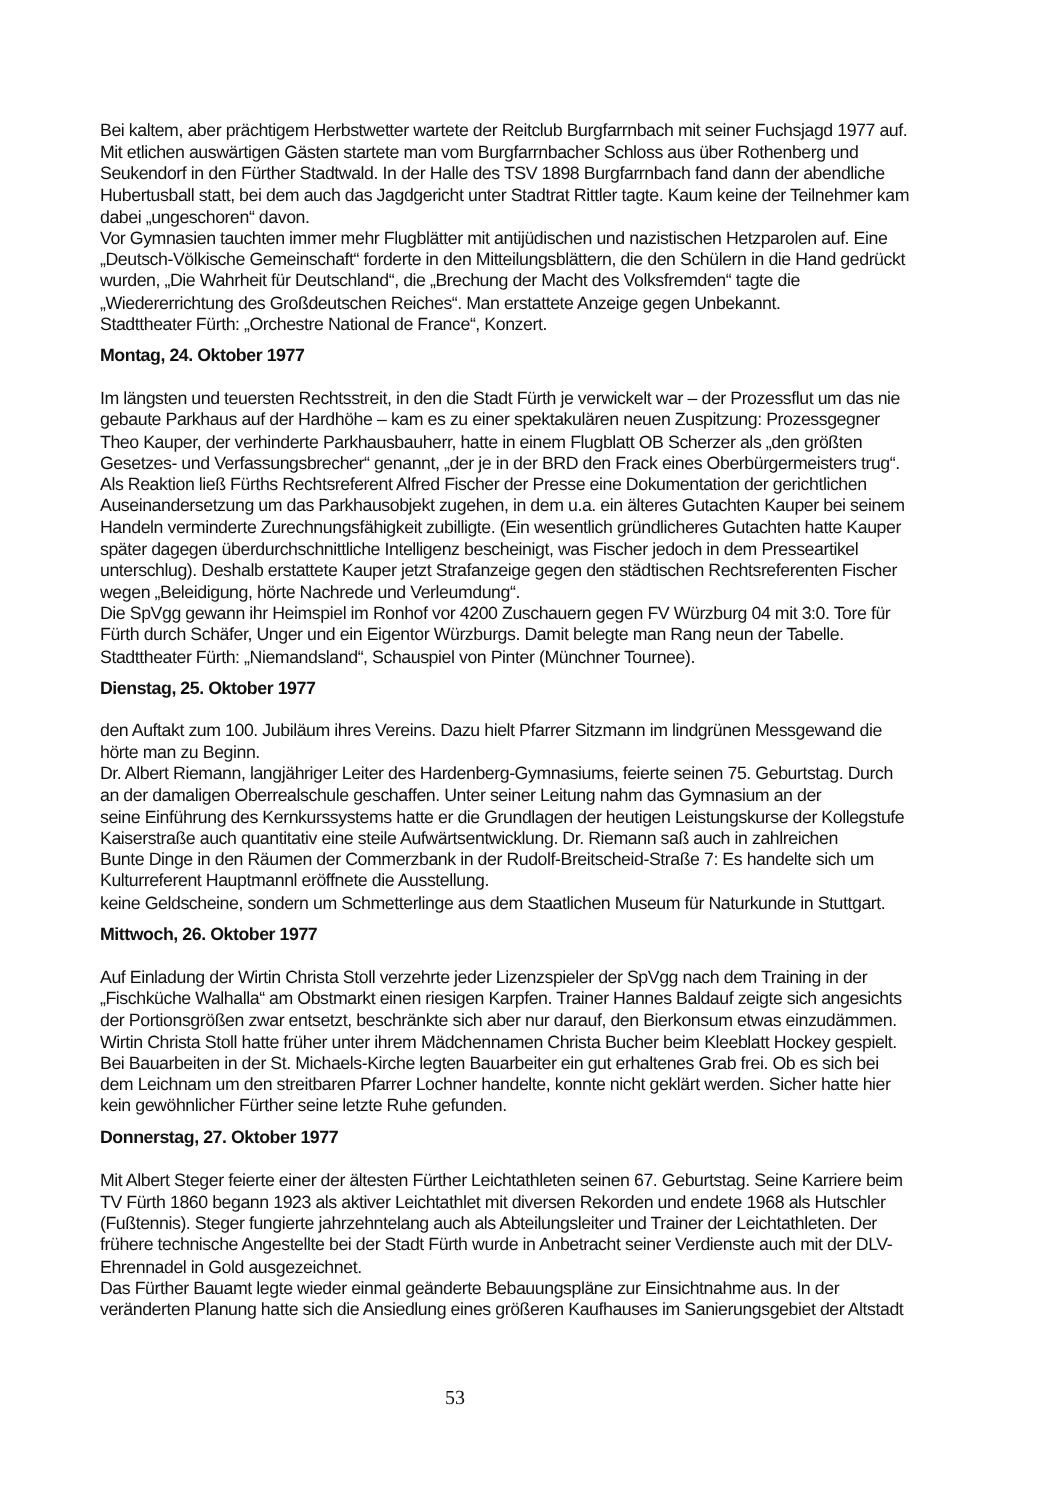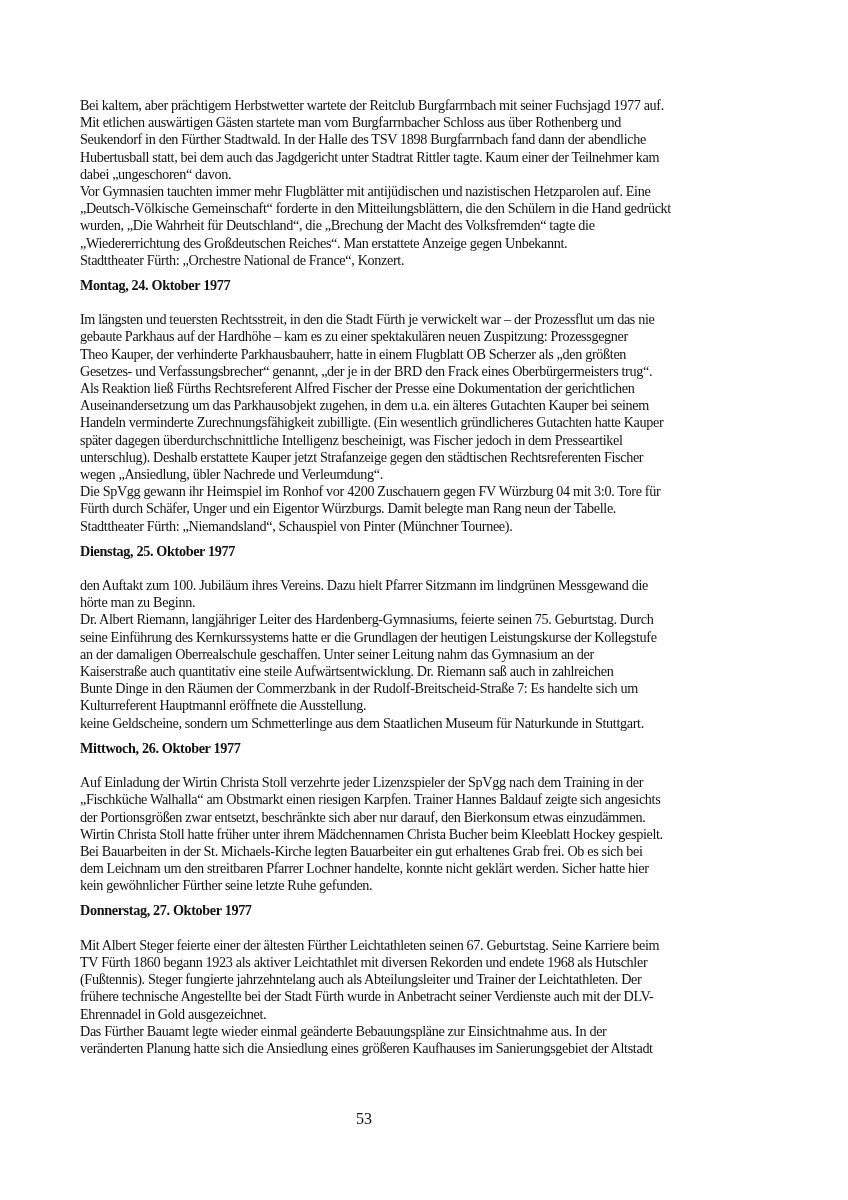--- a/index.html
+++ b/index.html
@@ -7,69 +7,69 @@
   .page { position: absolute; left: 0; top: 0; width: 848px; height: 1200px; background: #fff; }
   .content {
     position: absolute; left: 80px; top: 97px; width: 700px;
     font-family: "Liberation Sans", sans-serif;
     font-size: 14.2px; color: #111;
     letter-spacing: -0.35px;
   }
   .line { height: 17.2px; line-height: 17.2px; white-space: nowrap; }
   .heading { font-weight: bold; height: 17.2px; line-height: 17.2px; white-space: nowrap; }
   .gap-after-heading { height: 17.2px; }
-  .section { margin-top: 8px; font-family: Liberation Serif, serif; }
+  .section { margin-top: 8px; }
   .section:first-child { margin-top: 0; }
   .page-number {
     position: absolute; left: 0; width: 728px; top: 1110px; text-align: center;
     font-family: "Liberation Serif", serif; font-size: 16px; color: #111;
   }
 </style>
 </head>
 <body>
 
 <div class="page">
   <div class="content" id="content">
       <div class="section">
         <div class="line">Bei kaltem, aber prächtigem Herbstwetter wartete der Reitclub Burgfarrnbach mit seiner Fuchsjagd 1977 auf.</div>
         <div class="line">Mit etlichen auswärtigen Gästen startete man vom Burgfarrnbacher Schloss aus über Rothenberg und</div>
         <div class="line">Seukendorf in den Fürther Stadtwald. In der Halle des TSV 1898 Burgfarrnbach fand dann der abendliche</div>
-        <div class="line">Hubertusball statt, bei dem auch das Jagdgericht unter Stadtrat Rittler tagte. Kaum einer der Teilnehmer kam</div>
+        <div class="line">Hubertusball statt, bei dem auch das Jagdgericht unter Stadtrat Rittler tagte. Kaum keine der Teilnehmer kam</div>
         <div class="line">dabei „ungeschoren“ davon.</div>
         <div class="line">Vor Gymnasien tauchten immer mehr Flugblätter mit antijüdischen und nazistischen Hetzparolen auf. Eine</div>
         <div class="line">„Deutsch-Völkische Gemeinschaft“ forderte in den Mitteilungsblättern, die den Schülern in die Hand gedrückt</div>
         <div class="line">wurden, „Die Wahrheit für Deutschland“, die „Brechung der Macht des Volksfremden“ tagte die</div>
         <div class="line">„Wiedererrichtung des Großdeutschen Reiches“. Man erstattete Anzeige gegen Unbekannt.</div>
         <div class="line">Stadttheater Fürth: „Orchestre National de France“, Konzert.</div>
       </div>
       <div class="section">
         <div class="heading">Montag, 24. Oktober 1977</div>
         <div class="gap-after-heading"></div>
         <div class="line">Im längsten und teuersten Rechtsstreit, in den die Stadt Fürth je verwickelt war – der Prozessflut um das nie</div>
         <div class="line">gebaute Parkhaus auf der Hardhöhe – kam es zu einer spektakulären neuen Zuspitzung: Prozessgegner</div>
         <div class="line">Theo Kauper, der verhinderte Parkhausbauherr, hatte in einem Flugblatt OB Scherzer als „den größten</div>
         <div class="line">Gesetzes- und Verfassungsbrecher“ genannt, „der je in der BRD den Frack eines Oberbürgermeisters trug“.</div>
         <div class="line">Als Reaktion ließ Fürths Rechtsreferent Alfred Fischer der Presse eine Dokumentation der gerichtlichen</div>
         <div class="line">Auseinandersetzung um das Parkhausobjekt zugehen, in dem u.a. ein älteres Gutachten Kauper bei seinem</div>
         <div class="line">Handeln verminderte Zurechnungsfähigkeit zubilligte. (Ein wesentlich gründlicheres Gutachten hatte Kauper</div>
         <div class="line">später dagegen überdurchschnittliche Intelligenz bescheinigt, was Fischer jedoch in dem Presseartikel</div>
         <div class="line">unterschlug). Deshalb erstattete Kauper jetzt Strafanzeige gegen den städtischen Rechtsreferenten Fischer</div>
-        <div class="line">wegen „Ansiedlung, übler Nachrede und Verleumdung“.</div>
+        <div class="line">wegen „Beleidigung, hörte Nachrede und Verleumdung“.</div>
         <div class="line">Die SpVgg gewann ihr Heimspiel im Ronhof vor 4200 Zuschauern gegen FV Würzburg 04 mit 3:0. Tore für</div>
         <div class="line">Fürth durch Schäfer, Unger und ein Eigentor Würzburgs. Damit belegte man Rang neun der Tabelle.</div>
         <div class="line">Stadttheater Fürth: „Niemandsland“, Schauspiel von Pinter (Münchner Tournee).</div>
       </div>
       <div class="section">
         <div class="heading">Dienstag, 25. Oktober 1977</div>
         <div class="gap-after-heading"></div>
         <div class="line">den Auftakt zum 100. Jubiläum ihres Vereins. Dazu hielt Pfarrer Sitzmann im lindgrünen Messgewand die</div>
         <div class="line">hörte man zu Beginn.</div>
         <div class="line">Dr. Albert Riemann, langjähriger Leiter des Hardenberg-Gymnasiums, feierte seinen 75. Geburtstag. Durch</div>
+        <div class="line">an der damaligen Oberrealschule geschaffen. Unter seiner Leitung nahm das Gymnasium an der</div>
         <div class="line">seine Einführung des Kernkurssystems hatte er die Grundlagen der heutigen Leistungskurse der Kollegstufe</div>
-        <div class="line">an der damaligen Oberrealschule geschaffen. Unter seiner Leitung nahm das Gymnasium an der</div>
         <div class="line">Kaiserstraße auch quantitativ eine steile Aufwärtsentwicklung. Dr. Riemann saß auch in zahlreichen</div>
         <div class="line">Bunte Dinge in den Räumen der Commerzbank in der Rudolf-Breitscheid-Straße 7: Es handelte sich um</div>
         <div class="line">Kulturreferent Hauptmannl eröffnete die Ausstellung.</div>
         <div class="line">keine Geldscheine, sondern um Schmetterlinge aus dem Staatlichen Museum für Naturkunde in Stuttgart.</div>
       </div>
       <div class="section">
         <div class="heading">Mittwoch, 26. Oktober 1977</div>
         <div class="gap-after-heading"></div>
         <div class="line">Auf Einladung der Wirtin Christa Stoll verzehrte jeder Lizenzspieler der SpVgg nach dem Training in der</div>
         <div class="line">„Fischküche Walhalla“ am Obstmarkt einen riesigen Karpfen. Trainer Hannes Baldauf zeigte sich angesichts</div>

